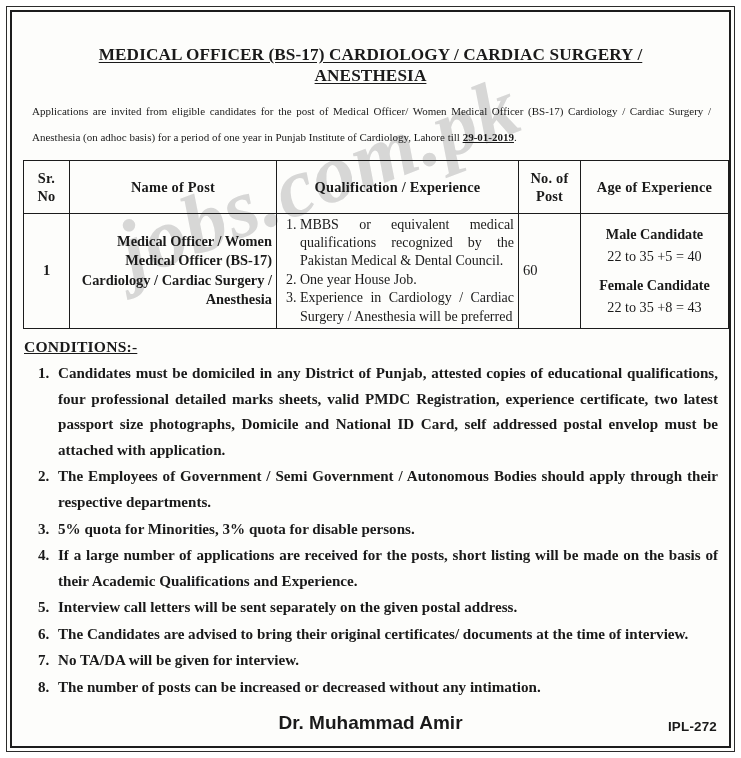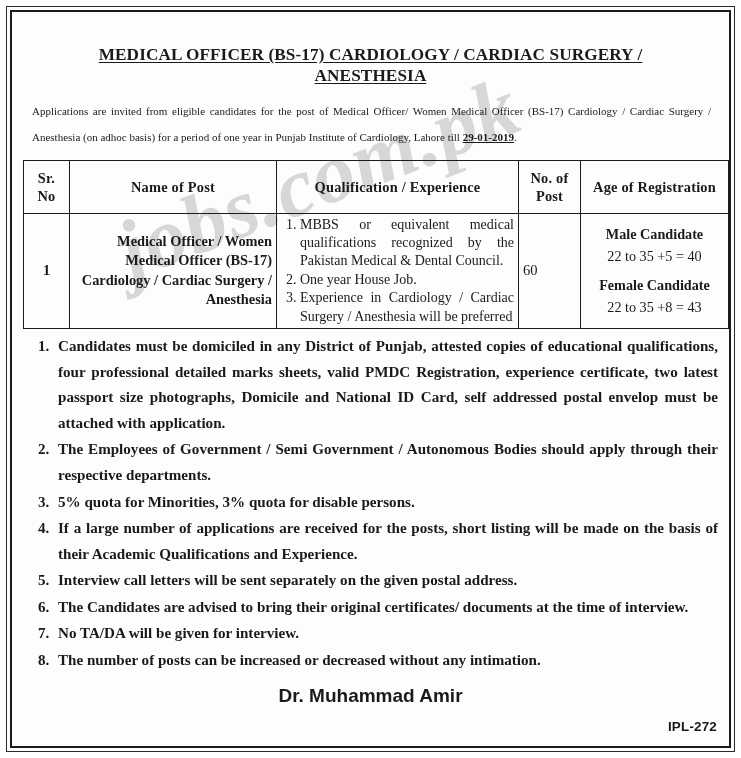--- a/index.html
+++ b/index.html
@@ -239,21 +239,21 @@
             <col class="c-qual">
             <col class="c-num">
             <col class="c-age">
         </colgroup>
         <thead>
           <tr>
             <th>Sr. No</th>
             <th>Name of Post</th>
             <th>Qualification / Experience</th>
             <th>No. of Post</th>
-            <th>Age of Registration</th>
+            <th>Age of Experience</th>
           </tr>
         </thead>
         <tbody>
           <tr>
             <td class="sr">1</td>
             <td class="post-name">Medical Officer / Women Medical Officer (BS-17) Cardiology / Cardiac Surgery / Anesthesia</td>
             <td class="qual">
               <ol class="qual-list">
                 <li>MBBS or equivalent medical qualifications recognized by the Pakistan Medical &amp; Dental Council.</li>
                 <li>One year House Job.</li>
@@ -264,20 +264,23 @@
             <td class="age">
               <span class="age-title">Male Candidate</span>
               <span class="age-val">22 to 35 +5 = 40</span>
               <span class="age-title">Female Candidate</span>
               <span class="age-val">22 to 35 +8 = 43</span>
             </td>
           </tr>
         </tbody>
       </table>
 
+      <div class="cond-title">
+        <span>CONDITIONS:-</span>
+      </div>
 
       <ol class="conditions">
         <li>Candidates must be domiciled in any District of Punjab, attested copies of educational qualifications, four professional detailed marks sheets, valid PMDC Registration, experience certificate, two latest passport size photographs, Domicile and National ID Card, self addressed postal envelop must be attached with application.</li>
         <li>The Employees of Government / Semi Government / Autonomous Bodies should apply through their respective departments.</li>
         <li>5% quota for Minorities, 3% quota for disable persons.</li>
         <li>If a large number of applications are received for the posts, short listing will be made on the basis of their Academic Qualifications and Experience.</li>
         <li>Interview call letters will be sent separately on the given postal address.</li>
         <li>The Candidates are advised to bring their original certificates/ documents at the time of interview.</li>
         <li>No TA/DA will be given for interview.</li>
         <li>The number of posts can be increased or decreased without any intimation.</li>

